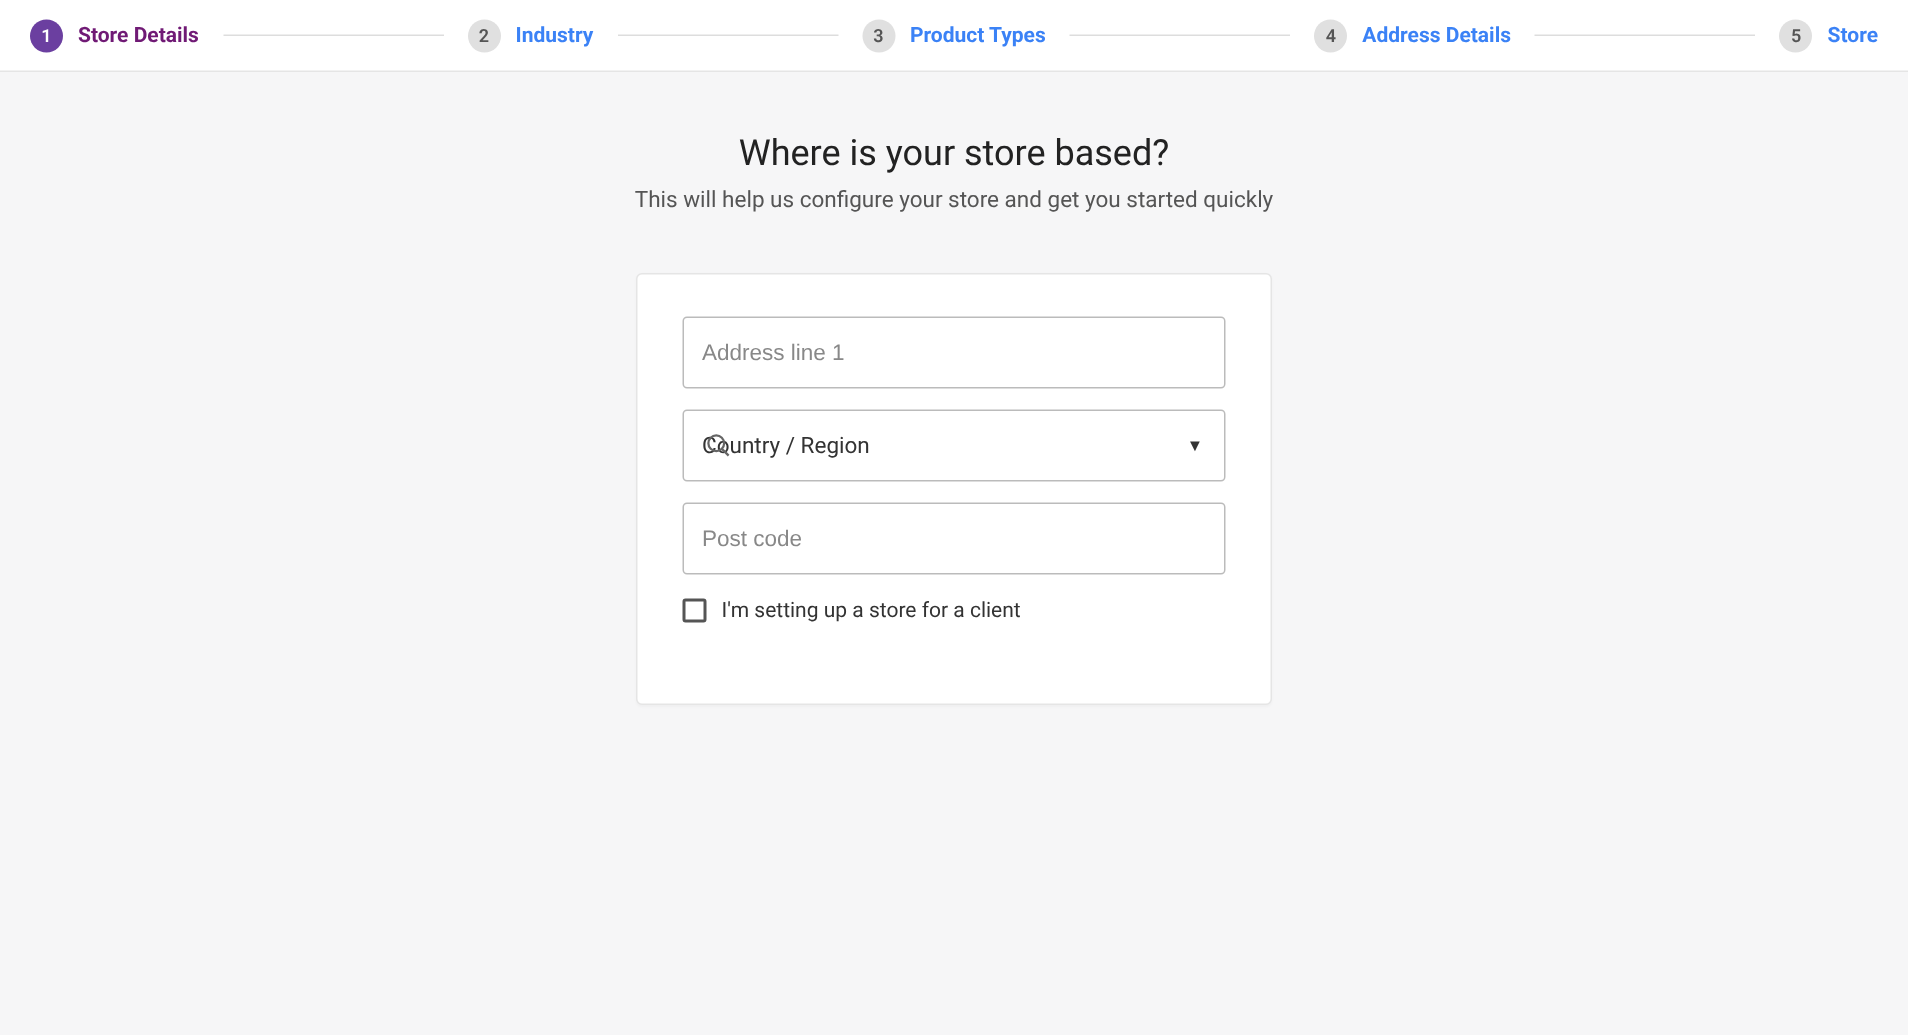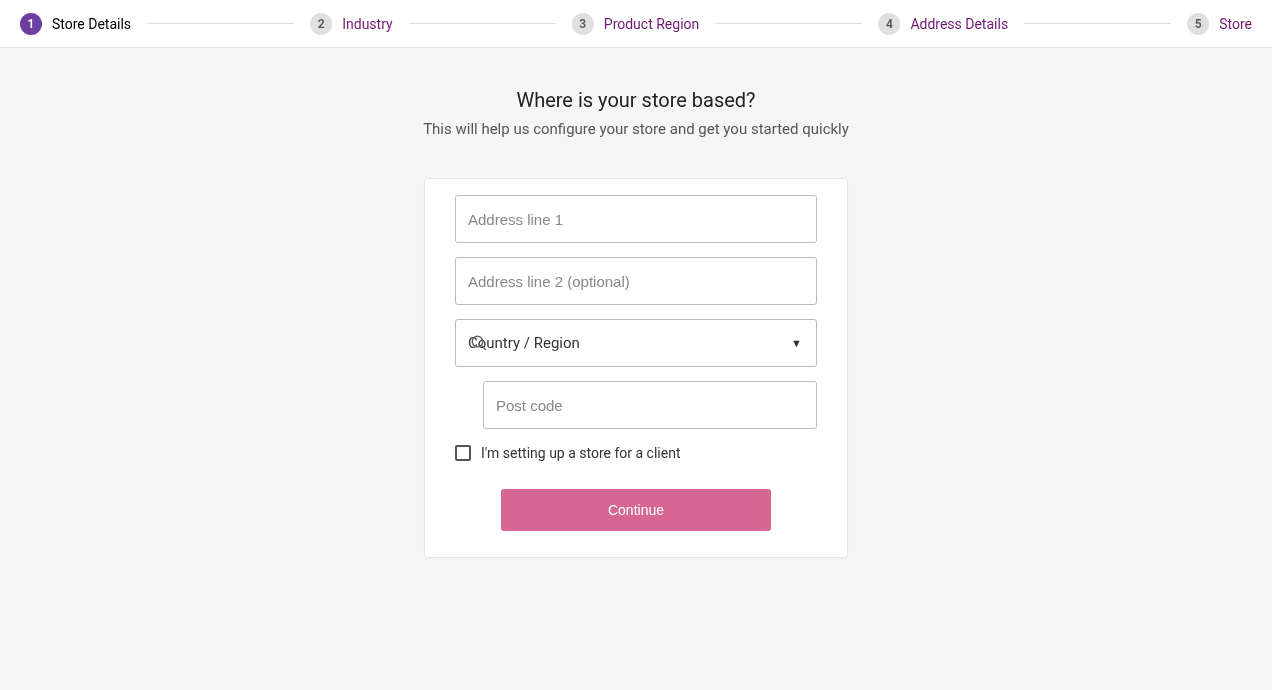--- a/index.html
+++ b/index.html
@@ -38,56 +38,56 @@
     background: #e0e0e0;
     color: #555;
     margin-right: 10px;
   }
   .step.active .step-circle {
     background: #6b3fa0;
     color: #fff;
   }
   .step-label {
     font-size: 14px;
-    font-weight: 400;
-    color: #000000;
+    font-weight: 700;
+    color: #701a75;
   }
   .step:not(.active) .step-label {
-    font-weight: 400;
-    color: #701a75;
+    font-weight: 700;
+    color: #3b82f6;
   }
   .step-connector {
     flex: 1;
     height: 1px;
     background: #ddd;
     margin: 0 16px;
   }
   .content {
     padding-top: 40px;
     display: flex;
     flex-direction: column;
     align-items: center;
   }
   .page-title {
-    font-size: 20px;
+    font-size: 24px;
     font-weight: 400;
     color: #222;
     margin-bottom: 8px;
   }
   .page-subtitle {
     font-size: 15px;
     color: #555;
     margin-bottom: 40px;
   }
   .card {
     background: #fff;
     border: 1px solid #e5e5e5;
     border-radius: 4px;
     width: 424px;
-    padding: 16px 30px 26px 30px;
+    padding: 28px 30px 26px 30px;
     box-shadow: 0 1px 2px rgba(0,0,0,0.03);
   }
   .field {
     position: relative;
     margin-bottom: 14px;
   }
   .field input, .field .select-box {
     width: 100%;
     height: 48px;
     border: 1px solid #bbb;
@@ -170,59 +170,55 @@
     <div class="step-label">Store Details</div>
   </div>
   <div class="step-connector"></div>
   <div class="step">
     <div class="step-circle">2</div>
     <div class="step-label">Industry</div>
   </div>
   <div class="step-connector"></div>
   <div class="step">
     <div class="step-circle">3</div>
-    <div class="step-label">Product Region</div>
+    <div class="step-label">Product Types</div>
   </div>
   <div class="step-connector"></div>
   <div class="step">
     <div class="step-circle">4</div>
     <div class="step-label">Address Details</div>
   </div>
   <div class="step-connector"></div>
   <div class="step">
     <div class="step-circle">5</div>
     <div class="step-label">Store</div>
   </div>
 </div>
 
 <div class="content">
   <h1 class="page-title">Where is your store based?</h1>
   <p class="page-subtitle">This will help us configure your store and get you started quickly</p>
 
   <div class="card">
     <div class="field">
       <input type="text" placeholder="Address line 1" style="">
-    </div>
-    <div class="field">
-      <input type="text" placeholder="Address line 2 (optional)" style="">
     </div>
     <div class="field">
       <div class="select-box">
         <svg class="search-icon" viewBox="0 0 24 24" fill="none" stroke="currentColor" stroke-width="2">
           <circle cx="10" cy="10" r="7"></circle>
           <line x1="21" y1="21" x2="15" y2="15"></line>
         </svg>
         <span>Country / Region</span>
         <span class="caret">▼</span>
       </div>
     </div>
-    <div class="field" style="margin-bottom:0;margin-left:28px;">
+    <div class="field" style="margin-bottom:0;">
       <input type="text" placeholder="Post code" style="">
     </div>
 
     <div class="checkbox-row">
       <input type="checkbox" id="client-cb" style="">
       <label for="client-cb">I'm setting up a store for a client</label>
     </div>
 
-    <button class="continue-btn">Continue</button>
   </div>
 </div>
 
 </body></html>

